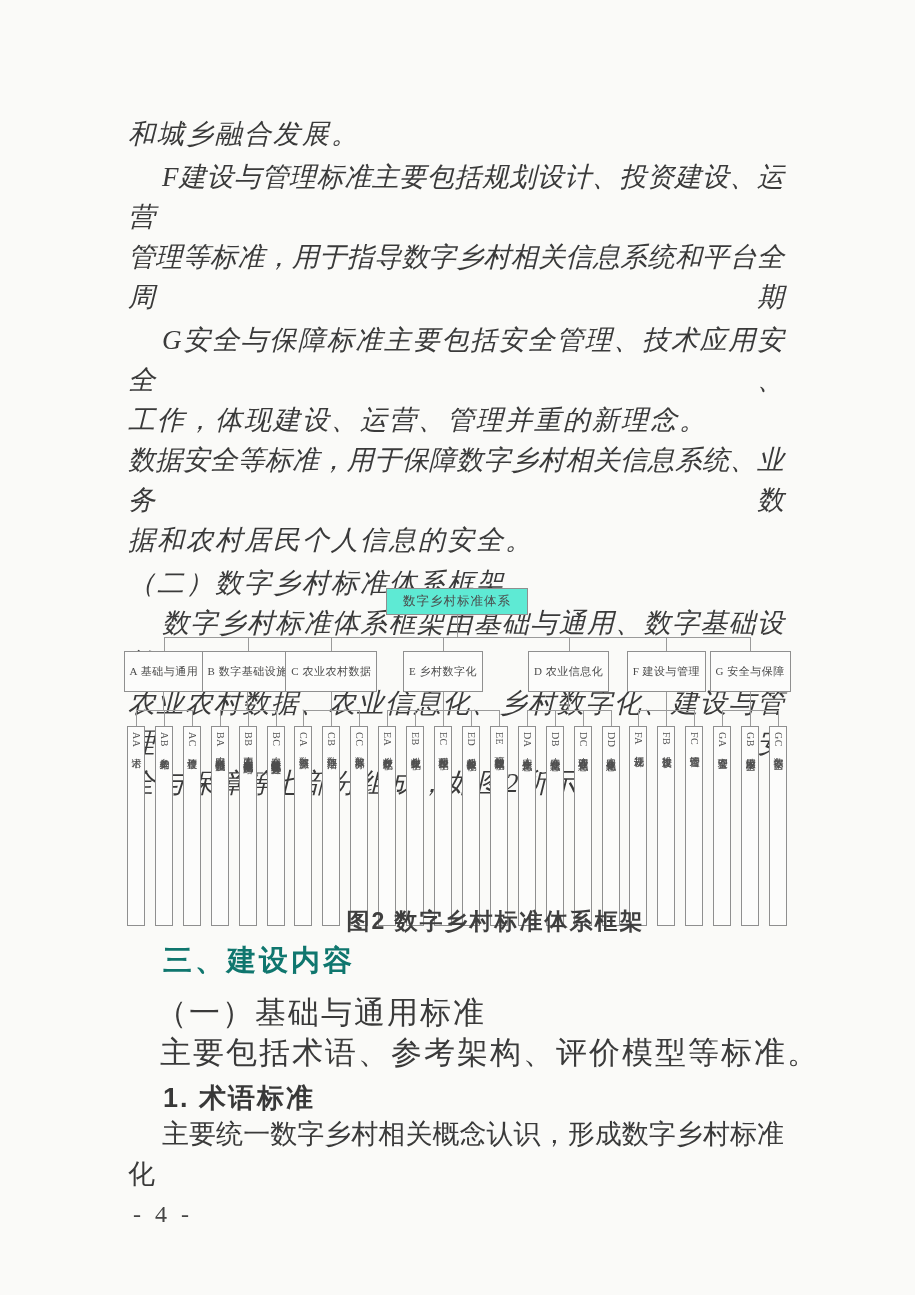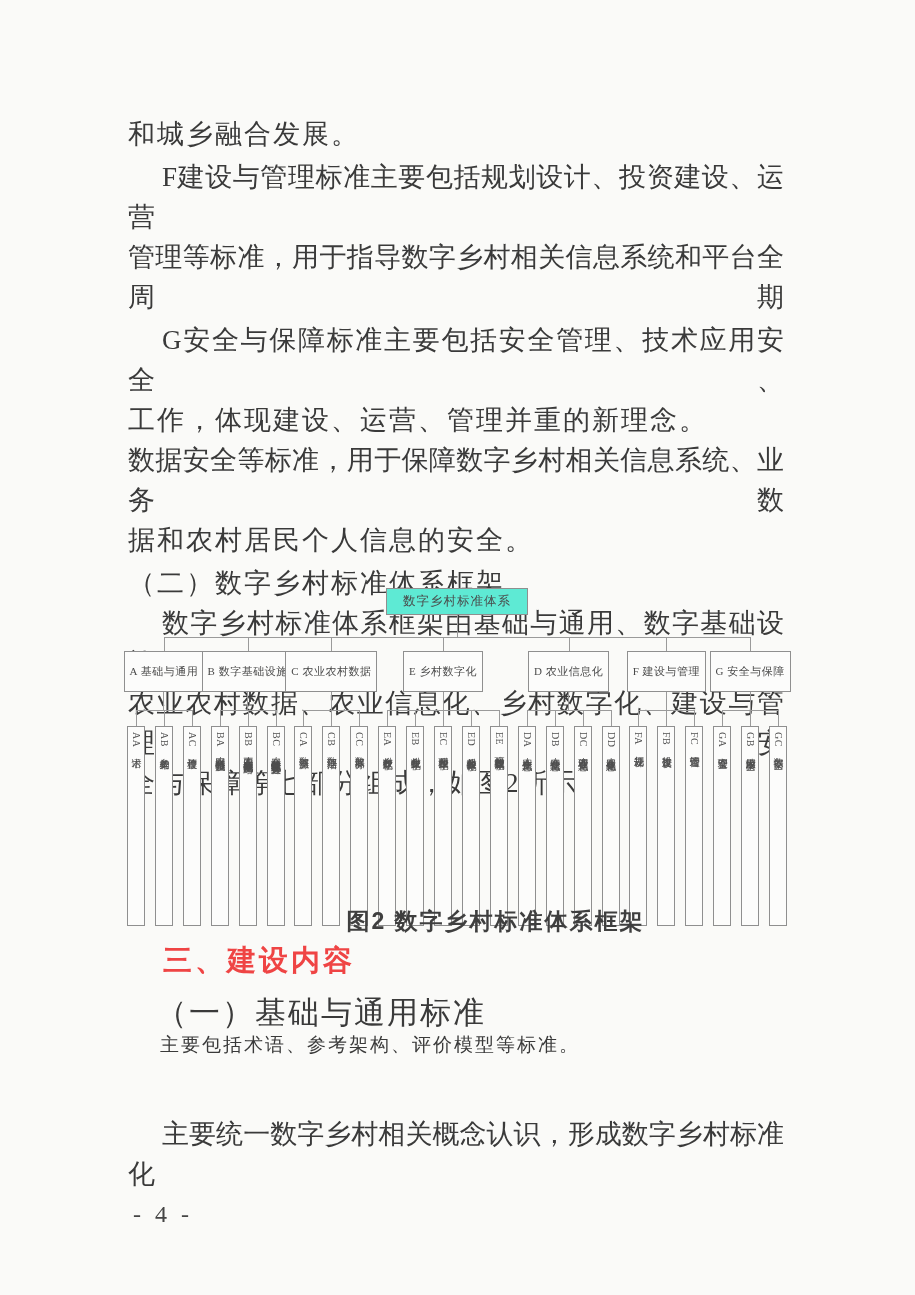--- a/index.html
+++ b/index.html
@@ -6,46 +6,46 @@
   body {
     width:915px; height:1295px;
     background:#fafaf8;
     font-family:"Liberation Serif","DejaVu Serif",serif;
     color:#3a3a3a;
     overflow:hidden;
   }
   .page { position:relative; width:915px; height:1295px; background:#fafaf8; }
 
   
-  .text-top { position:absolute; top:114px; left:128px; width:656px; }
+  .text-top { position:absolute; top:114px; left:128px; width:656px;font-style:italic; }
   .tline {
     font-size:27px; line-height:40px; letter-spacing:2px;
     white-space:nowrap;
   }
   .jl { white-space:normal; text-align:justify; text-align-last:justify; text-justify:inter-character; letter-spacing:0; }
   .ind { text-indent:34px; }
   .pstart { margin-top:3px; }
 
   .caption {
     position:absolute; top:906px; left:0; width:915px;
     text-align:center; font-size:23px; font-weight:bold; letter-spacing:2px;
     font-family:"Liberation Sans","DejaVu Sans",sans-serif; color:#3f3f3f;margin-left:38px;
   }
   .h-section {
     position:absolute; top:941px; left:163px;
     font-size:29px; font-weight:bold; letter-spacing:3px;
-    font-family:"Liberation Sans","DejaVu Sans",sans-serif; color:#ef4444;
+    font-family:"Liberation Sans","DejaVu Sans",sans-serif; color:#0f766e;
   }
   .h-sub {
     position:absolute; top:992px; left:128px; text-indent:28px;
     font-size:31px; letter-spacing:2px;
   }
   .p-sub {
     position:absolute; top:1032px; left:160px;
-    font-size:19px; letter-spacing:2px;
+    font-size:31px; letter-spacing:2px;
   }
   .h-item {
     position:absolute; top:1080px; left:163px;
     font-size:27px; font-weight:bold; letter-spacing:2px;
     font-family:"Liberation Sans","DejaVu Sans",sans-serif; color:#383838;
   }
   .p-item {
     position:absolute; top:1114px; left:128px; width:656px; text-indent:34px;
     font-size:27px; line-height:40px;
     text-align:justify; text-align-last:justify; text-justify:inter-character;
@@ -251,16 +251,17 @@
         </div>
 
       </div>
     </div>
   </div>
 
   <div class="caption">图2 数字乡村标准体系框架</div>
   <div class="h-section">三、建设内容</div>
   <div class="h-sub">（一）基础与通用标准</div>
   <div class="p-sub">主要包括术语、参考架构、评价模型等标准。</div>
+  <div class="h-item">1. 术语标准</div>
   <div class="p-item">主要统一数字乡村相关概念认识，形成数字乡村标准化</div>
   <div class="page-num">- 4 -</div>
 
 </div>
 
 </body></html>

